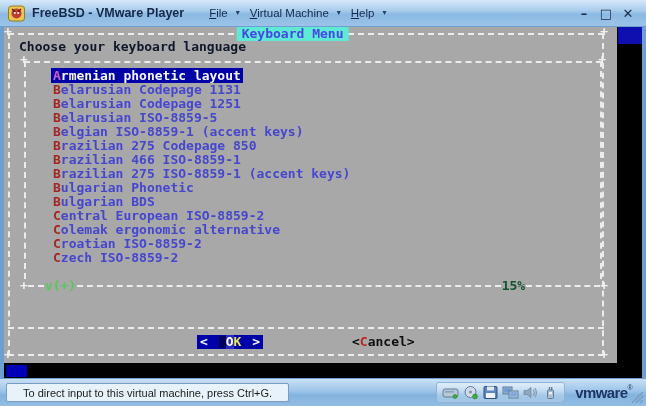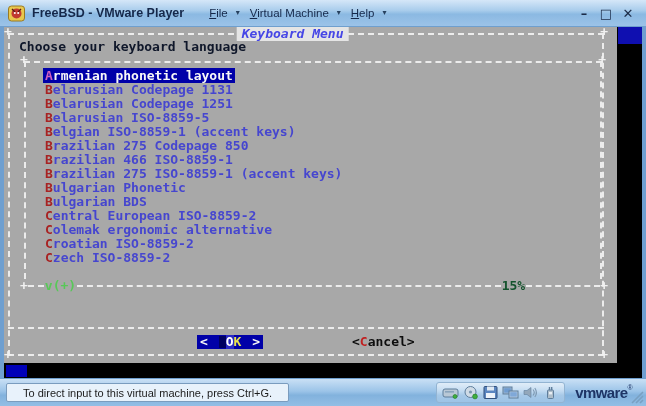--- a/index.html
+++ b/index.html
@@ -29,28 +29,28 @@
   .cursor-block  { position:absolute; left:2px; top:338px; width:21px; height:12px; background:#0000b8; }
 
   .term { position:absolute; left:0; top:0; width:613px; height:336px; background:#a8a8a8;
           font-family:"DejaVu Sans Mono", monospace; font-weight:bold; font-size:13px; line-height:14px; }
 
   .outer-box { position:absolute; left:4px; top:6px; width:596px; height:323px;
                border:2px dashed #ececec; }
   .corner { position:absolute; color:#f2f2f2; font-size:13px; line-height:10px; }
 
   .dlg-title { position:absolute; top:-8px; left:50%; transform:translateX(-62%);
-               background:#e5e5e5; padding:0 5px; color:#4646e6; white-space:nowrap;font-style:italic; }
+               background:#5eead4; padding:0 5px; color:#4646e6; white-space:nowrap; }
 
   .heading { position:absolute; left:15px; top:13px; color:#0f172a; }
 
   .inner-box { position:absolute; left:20px; top:34px; width:578px; height:218px;
                border:2px dashed #ececec; border-bottom:none; }
 
-  .menu-list { position:absolute; left:0; top:42px; width:613px; }
+  .menu-list { position:absolute; left:0; top:42px; width:613px;padding-left:8px; }
   .menu-row { height:14px; padding-left:41px; white-space:nowrap; }
   .menu-row .tag { color:#a82323; }
   .menu-row .item-rest { color:#4646cf; }
   .menu-row.selected .item-text { background:#0000a8; padding:0 2px; margin-left:-2px; }
   .menu-row.selected .tag { color:#d05fc0; }
   .menu-row.selected .item-rest { color:#f8f8f8; }
 
   .inner-bottom { position:absolute; left:16px; top:252px; width:588px; height:14px;
                   display:flex; align-items:center; }
   .dash-seg { border-top:2px dashed #ececec; height:0; }

